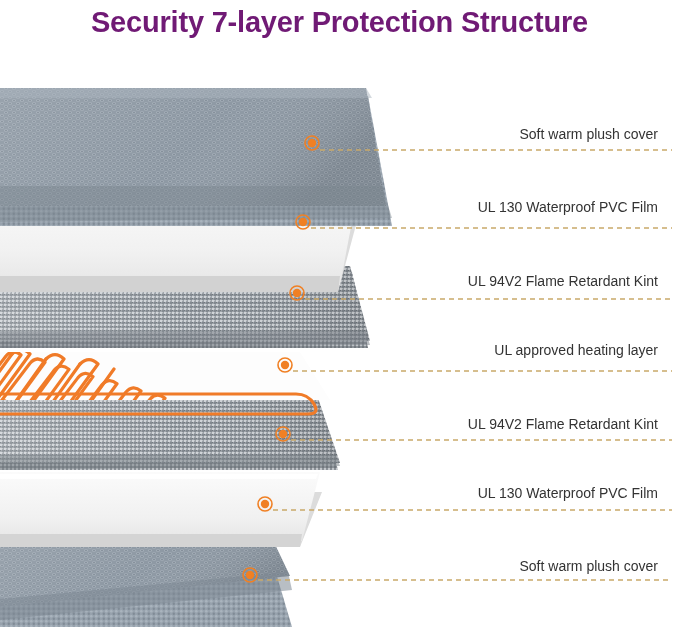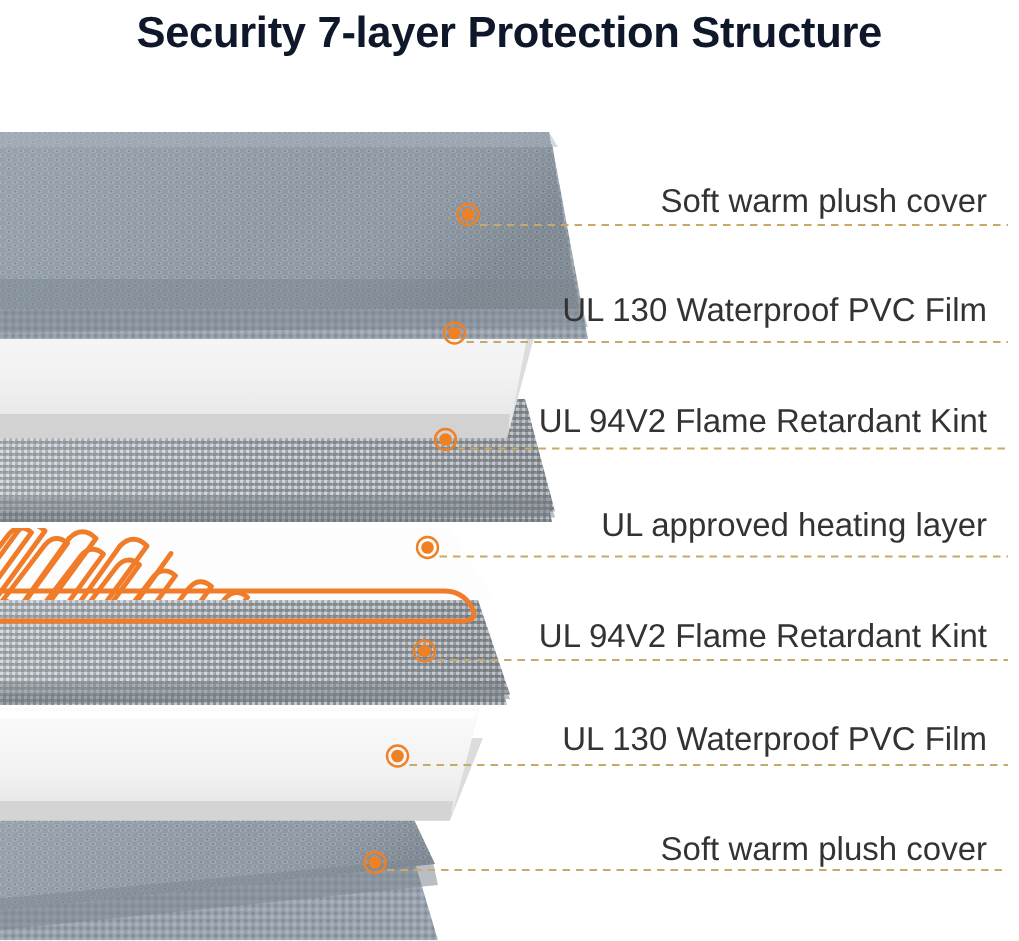--- a/index.html
+++ b/index.html
@@ -13,35 +13,35 @@
   #stage{position:absolute;left:0;top:0;width:679px;height:627px;overflow:hidden;}
 
   
   .title{
     position:absolute;
     left:0;top:0;width:679px;
     text-align:center;
     font-size:29px;
     font-weight:bold;
     letter-spacing:-0.2px;
-    color:#0f172a;
+    color:#701a75;
     line-height:40px;
     top:2px;
     white-space:nowrap;
   }
 
   
   #diagram{position:absolute;left:0;top:0;width:679px;height:627px;}
 
   
   .label{
     position:absolute;
     right:21px;
     text-align:right;
-    font-size:22px;
+    font-size:14px;
     color:#333333;
     white-space:nowrap;
     line-height:20px;
   }
 </style>
 </head>
 <body>
 
 <div id="stage">
 

